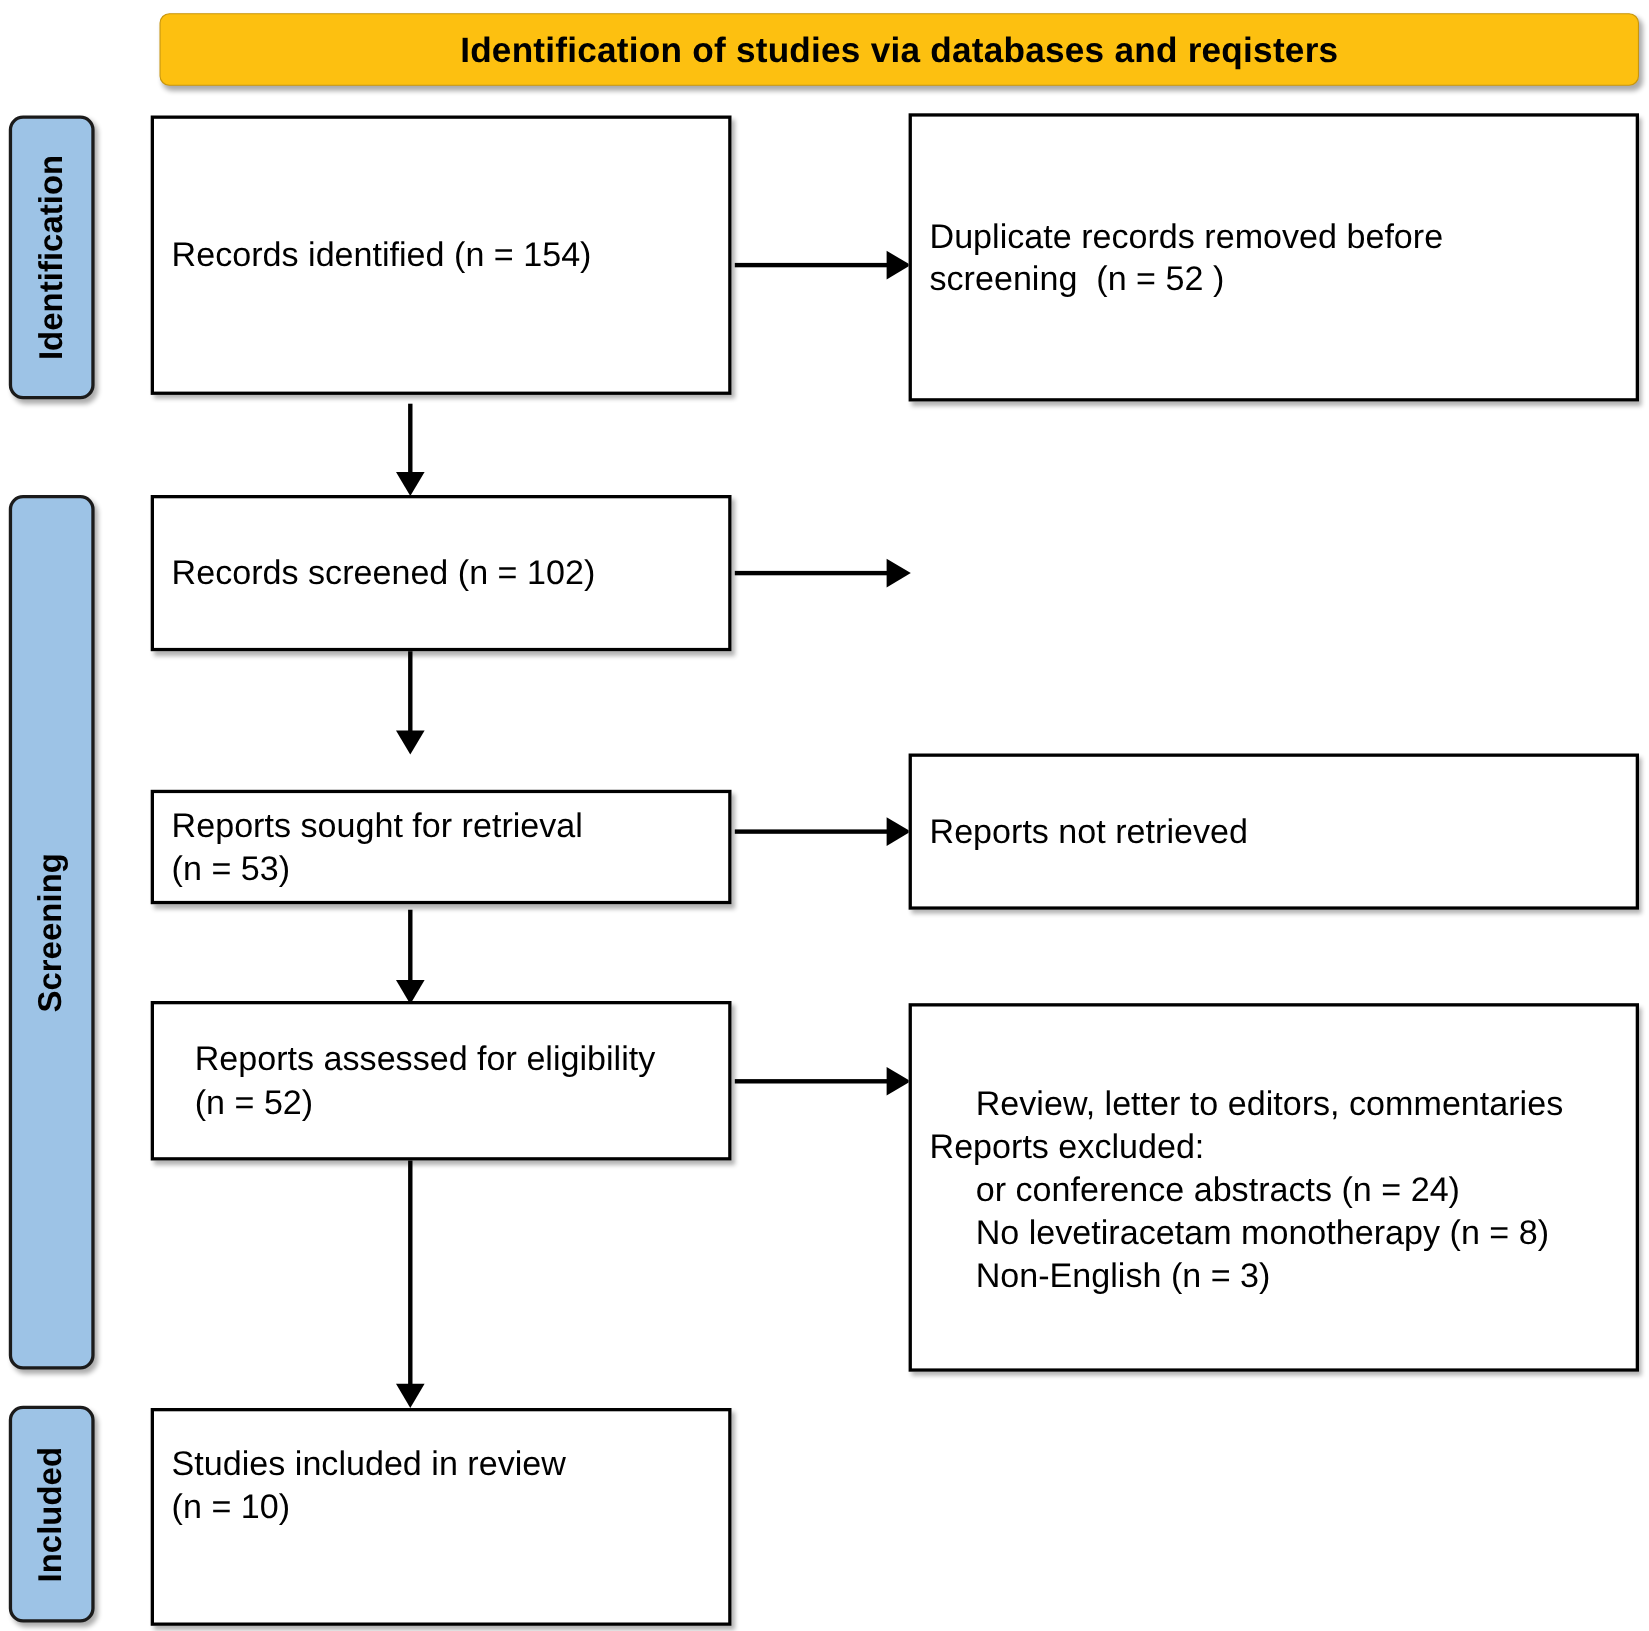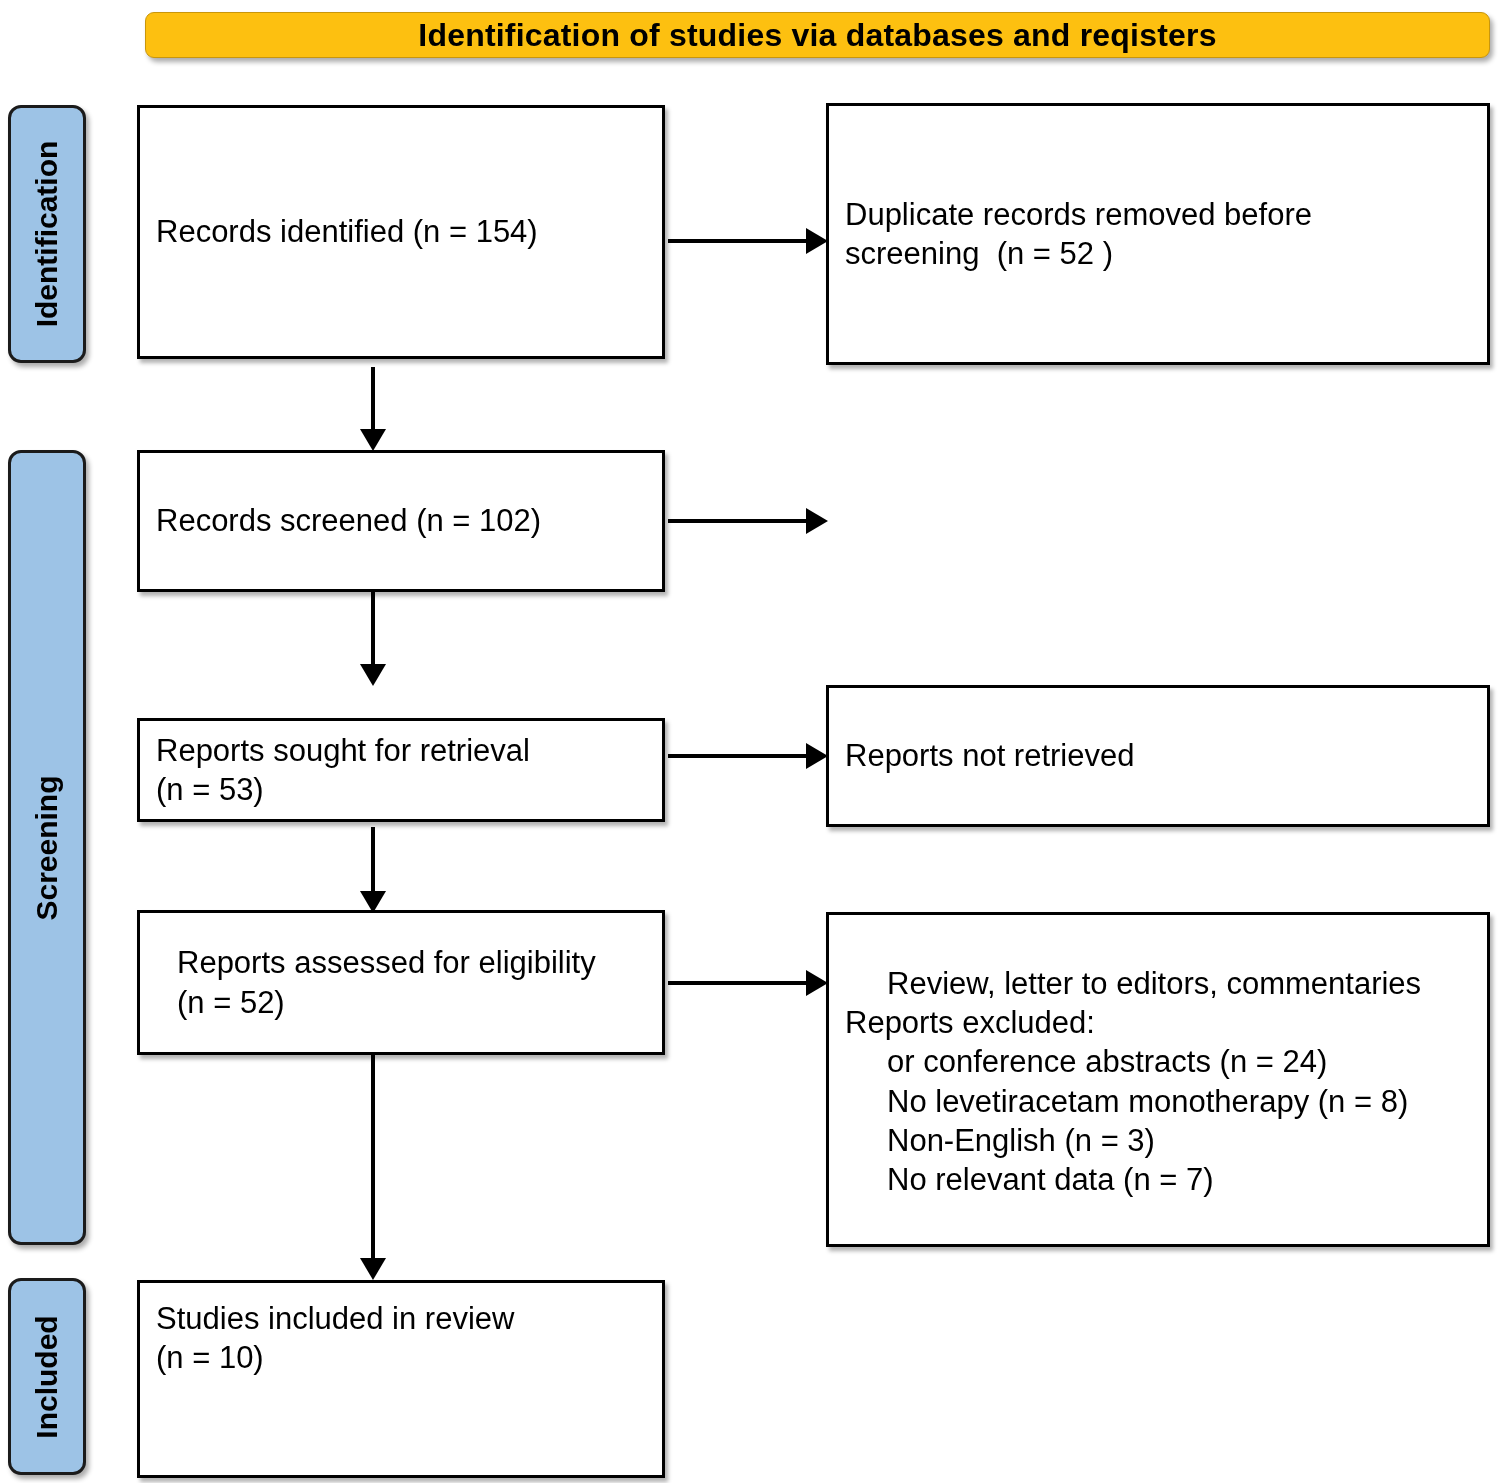--- a/index.html
+++ b/index.html
@@ -125,21 +125,21 @@
     border-left: 13px solid transparent;
     border-right: 13px solid transparent;
     border-top: 22px solid #000000;
   }
 </style>
 </head>
 <body>
 
 <div id="prisma-root">
 
-  <div class="banner" style="left:145px; top:12px; width:1345px; height:46px; background:#FDC010;">
+  <div class="banner" style="left:145px; top:12px; width:1345px; height:66px; background:#FDC010;">
     <span class="banner-text">Identification of studies via databases and reqisters</span>
   </div>
 
   <div class="stage" style="left:8px; top:105px; width:78px; height:258px; background:#9DC3E6;">
     <span class="stage-text">Identification</span>
   </div>
 
   <div class="stage" style="left:8px; top:450px; width:78px; height:795px; background:#9DC3E6;">
     <span class="stage-text">Screening</span>
   </div>
@@ -223,29 +223,28 @@
     <div class="head" style="left:138px;"></div>
   </div>
 
   <div class="box" style="left:826px; top:912px; width:664px; height:335px;">
     <div class="box-inner" style="padding-top:4px;">
       <div class="box-line indent">Review, letter to editors, commentaries</div>
       <div class="box-line">Reports excluded:</div>
       <div class="box-line indent">or conference abstracts (n = 24)</div>
       <div class="box-line indent">No levetiracetam monotherapy (n = 8)</div>
       <div class="box-line indent">Non-English (n = 3)</div>
-      <div class="box-line indent">No relevant data (n = 7)</div>
     </div>
   </div>
 
   <div class="arrow-v" style="left:360px; top:1055px; width:26px; height:225px;">
     <div class="shaft" style="height:205px;"></div>
     <div class="head" style="top:203px;"></div>
   </div>
 
   <div class="box" style="left:137px; top:1280px; width:528px; height:198px;">
-    <div class="box-inner" style="padding-top:16px; align-self:flex-start;">
+    <div class="box-inner" style="padding-top:28px; align-self:flex-start;">
       <div class="box-line">Studies included in review</div>
       <div class="box-line">(n = 10)</div>
     </div>
   </div>
 
 </div>
 
 </body></html>

